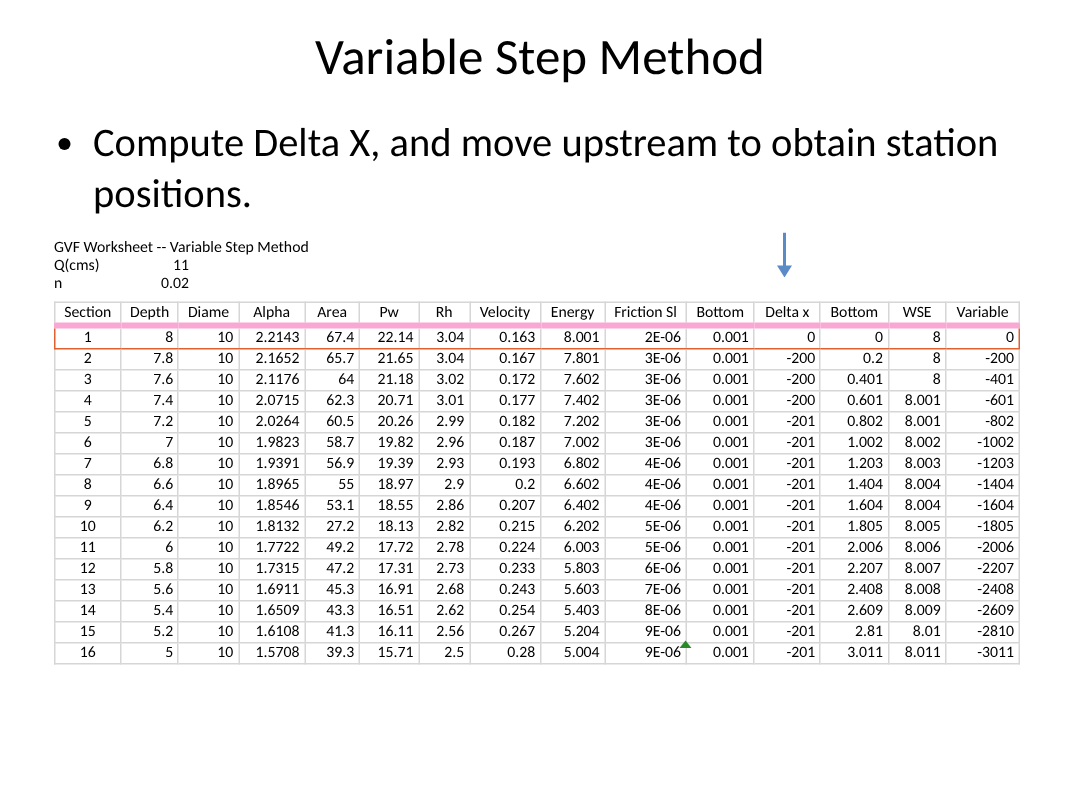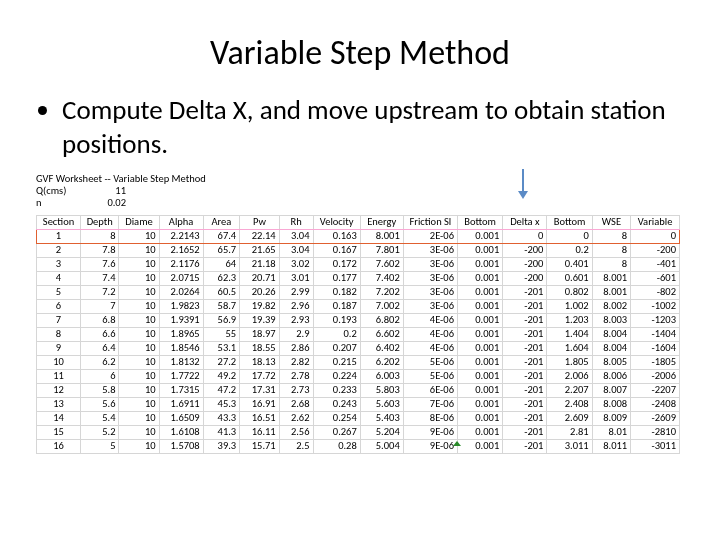--- a/index.html
+++ b/index.html
@@ -6,21 +6,21 @@
     margin: 0;
     padding: 0;
     width: 720px;
     height: 540px;
     font-family: Calibri, Arial, sans-serif;
     background: #fff;
     color: #000;
     overflow: hidden;
   }
   .slide {
-    padding: 24px 40px 0 40px;
+    padding: 10px 40px 0 40px;
   }
   h1 {
     font-size: 34px;
     font-weight: 400;
     text-align: center;
     margin: 8px 0 20px 0;
   }
   ul.bullets {
     margin: 0 0 12px 0;
     padding-left: 22px;
@@ -52,21 +52,21 @@
     font-weight: 400;
     height: 13px;
     border-right: 1px solid #d6d6d6;
     border-bottom: 1px solid #d6d6d6;
     white-space: nowrap;
     overflow: hidden;
   }
   table.gvf th {
     text-align: center;
     border-top: 1px solid #d6d6d6;
-    border-bottom: 1px solid #f9a8d4;
+    border-bottom: 4px solid #f9a8d4;
   }
   table.gvf th:first-child, table.gvf td:first-child {
     border-left: 1px solid #d6d6d6;
   }
   table.gvf td.sec { text-align: center; }
   
   table.gvf tbody tr.hl td {
     background: #fff;
     border-top: 1px solid #e06030;
     border-bottom: 1px solid #e06030;

